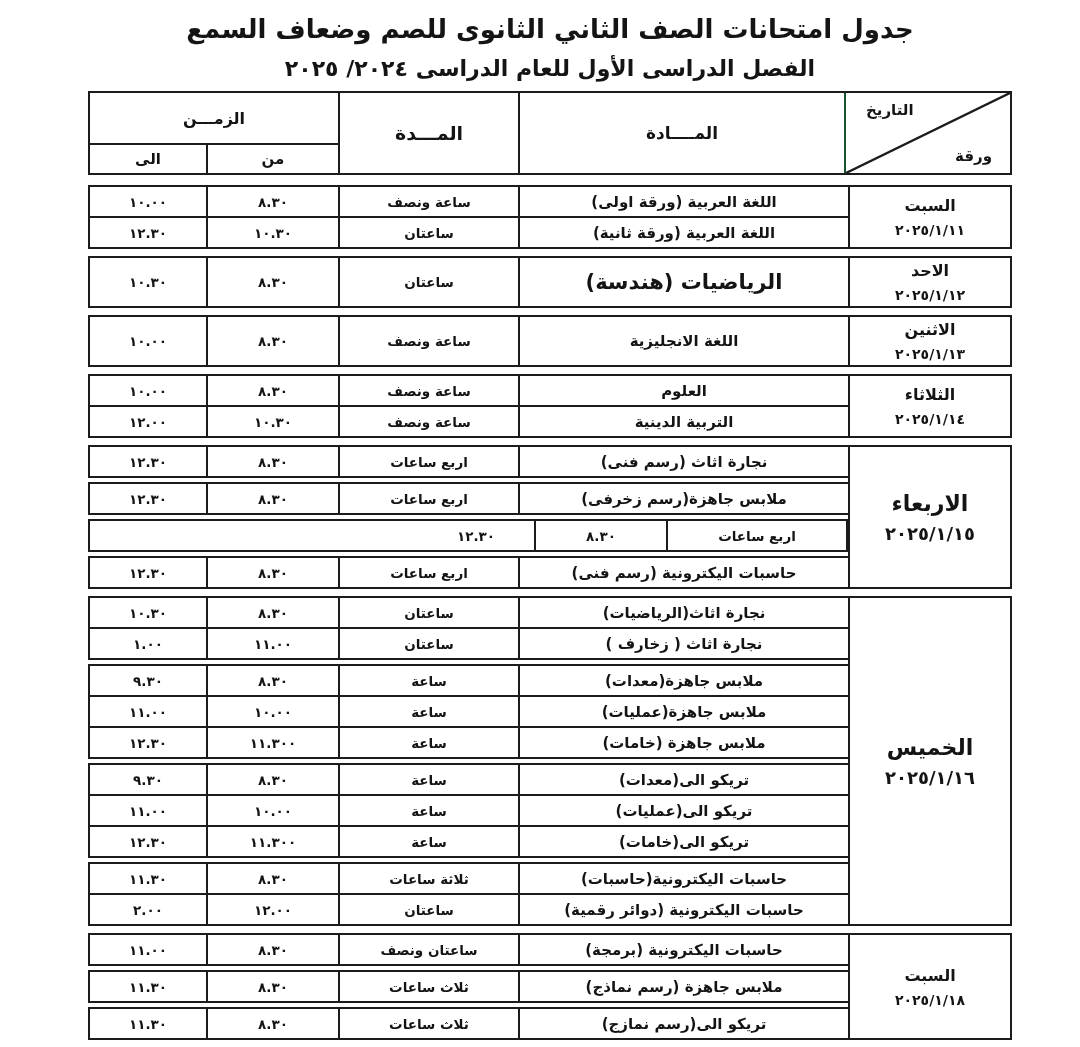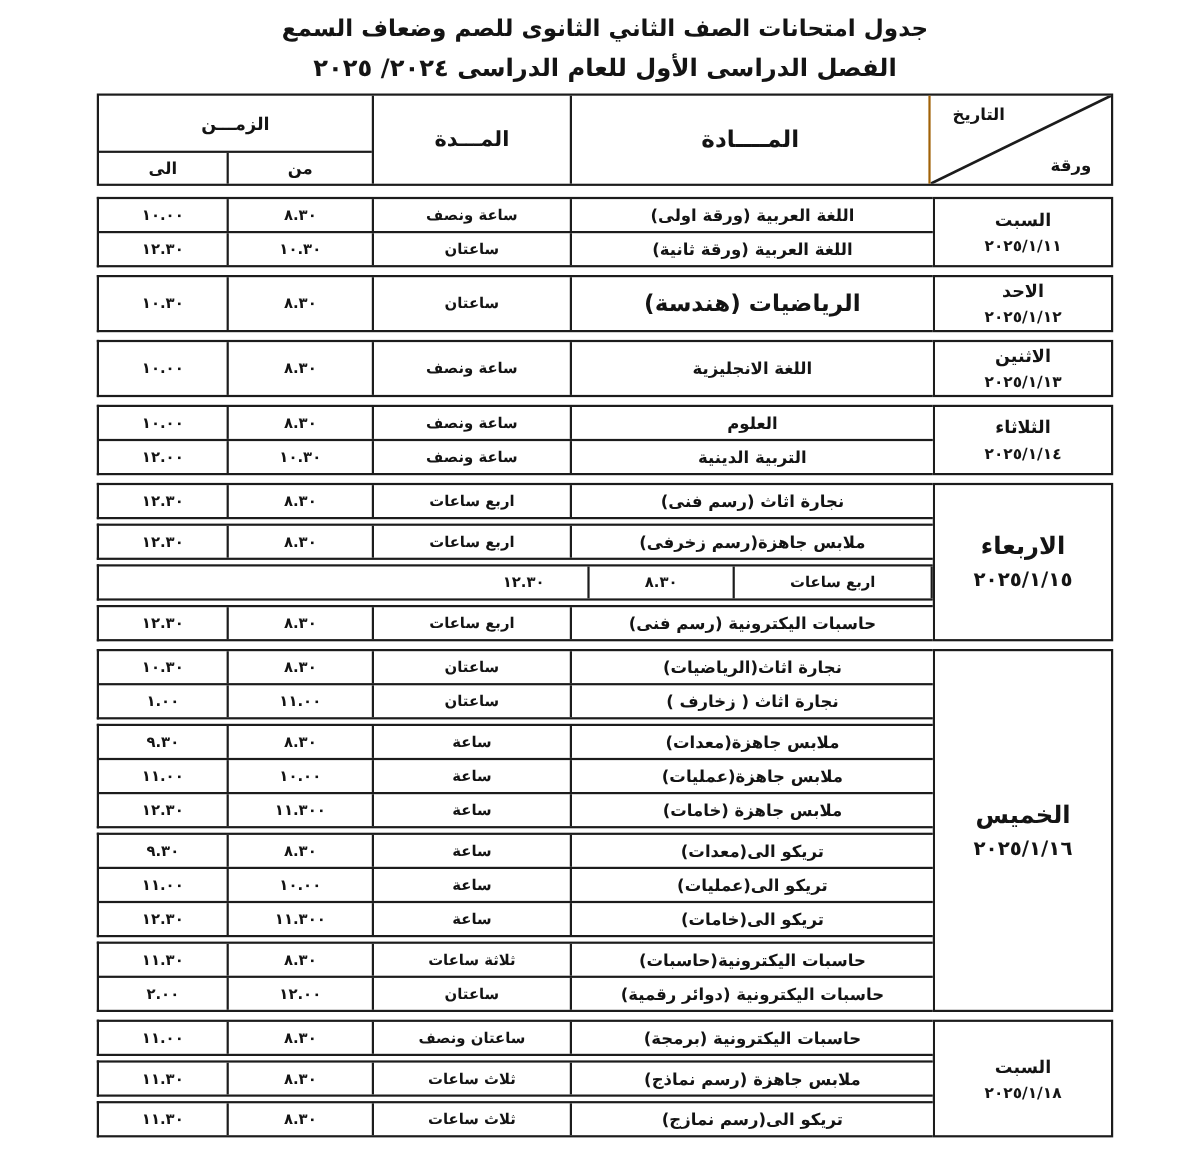--- a/index.html
+++ b/index.html
@@ -2,33 +2,33 @@
 <html lang="ar" dir="rtl"><head>
 <meta charset="utf-8">
 <style>
   * { margin:0; padding:0; box-sizing:border-box; }
   html, body { width:1080px; height:1047px; background:#ffffff; overflow:hidden; }
   body { font-family:"DejaVu Sans", sans-serif; direction:rtl; color:#141414; }
 
   .page { width:1080px; height:1047px; padding:14px 68px 0 88px; overflow:hidden; background:#ffffff; }
 
   .titles { text-align:center; }
-  .title-line1 { font-size:21px; font-weight:bold; }
+  .title-line1 { font-size:26px; font-weight:bold; }
   .title-line2 { font-size:22px; font-weight:bold; margin-top:12px; }
 
   .table-wrap { margin-top:10px; }
 
   
   .header-box { display:flex; border:2px solid #1c1c1c; height:84px; background:#fff; }
   .head-day { width:164px; flex:none; position:relative; }
   .head-day svg { position:absolute; inset:0; width:100%; height:100%; }
   .lbl-date { position:absolute; top:8px; left:20px; font-weight:bold; font-size:15px; }
   .lbl-day  { position:absolute; bottom:8px; right:18px; font-weight:bold; font-size:15px; }
   .head-subject { flex:1; display:flex; align-items:center; justify-content:center;
-                  font-size:21px; font-weight:bold; border-right:2px solid #a16207; }
+                  font-size:17px; font-weight:bold; border-right:2px solid #14532d; }
   .head-duration { width:180px; flex:none; display:flex; align-items:center; justify-content:center;
                    font-size:19px; font-weight:bold; border-right:2px solid #1c1c1c; }
   .head-time { width:250px; flex:none; display:flex; flex-direction:column; border-right:2px solid #1c1c1c; }
   .time-label { height:52px; border-bottom:2px solid #1c1c1c; display:flex; align-items:center;
                 justify-content:center; font-weight:bold; font-size:16px; }
   .time-sub { flex:1; display:flex; }
   .sub-from { flex:1; display:flex; align-items:center; justify-content:center; font-weight:bold; font-size:15px; }
   .sub-to   { width:118px; flex:none; border-right:2px solid #1c1c1c; display:flex; align-items:center;
               justify-content:center; font-weight:bold; font-size:15px;text-align:right; }
 

